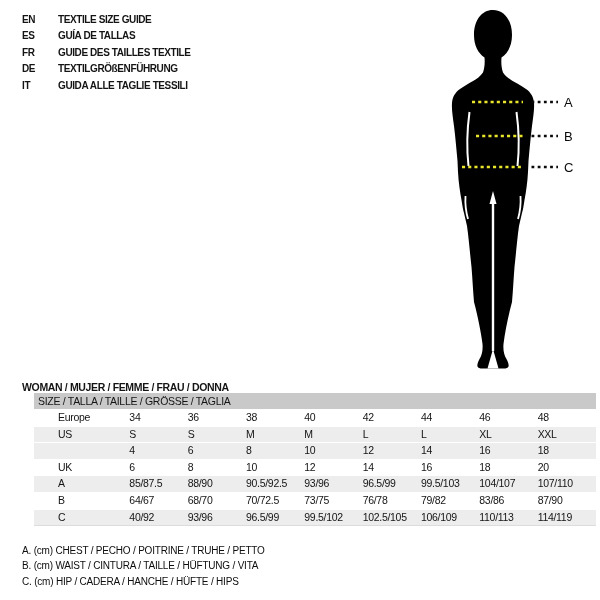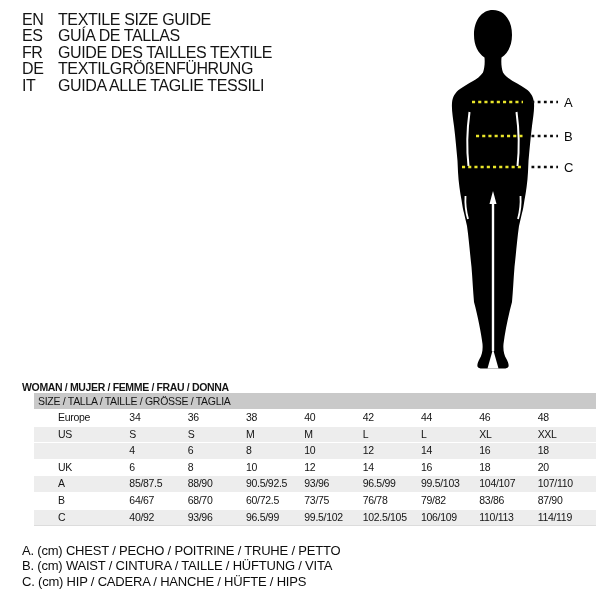--- a/index.html
+++ b/index.html
@@ -2,36 +2,36 @@
 <html><head>
 <meta charset="utf-8">
 <style>
   html,body{margin:0;padding:0;background:#fff;}
   .canvas{
     position:relative;width:600px;height:600px;background:#ffffff;overflow:hidden;
     font-family:"Liberation Sans",sans-serif;color:#141414;
   }
   
   .lang-block{position:absolute;left:22px;top:12px;}
-  .lang-row{display:flex;height:16.4px;line-height:16.4px;font-size:16px;font-weight:normal;letter-spacing:-0.4px;}
+  .lang-row{display:flex;height:16.4px;line-height:16.4px;font-size:10px;font-weight:bold;letter-spacing:-0.4px;}
   .lang-code{width:36px;}
   
   .figure-svg{position:absolute;left:425px;top:2px;width:170px;height:375px;}
   
   .section-title{position:absolute;left:22px;top:381px;font-size:10.5px;font-weight:bold;letter-spacing:-0.35px;}
   
   .size-table{position:absolute;left:34px;top:393px;width:562px;font-size:10.5px;letter-spacing:-0.3px;border-bottom:1px solid #dcdcdc;}
   .t-header{height:16px;line-height:16px;background:#c9c9c9;padding-left:4px;}
   .t-row{display:flex;height:15.6px;line-height:15.6px;border-top:1px solid #ffffff;}
   .t-row.shaded{background:#ededed;}
   .t-label{width:74px;padding-left:4px;margin-left:20px;}
   .t-cell{width:60.5px;text-align:left;}
   
   .legend{position:absolute;left:22px;top:543px;}
-  .legend-line{height:15.4px;line-height:15.4px;font-size:13px;letter-spacing:-0.2px;color:#0d0d0d;}
+  .legend-line{height:15.4px;line-height:15.4px;font-size:10px;letter-spacing:-0.2px;color:#0d0d0d;}
 </style>
 </head>
 <body>
 
 <div class="canvas">
 
   <div class="lang-block">
       <div class="lang-row">
         <span class="lang-code">EN</span>
         <span>TEXTILE SIZE GUIDE</span>
@@ -170,21 +170,21 @@
           <div class="t-cell">93/96</div>
           <div class="t-cell">96.5/99</div>
           <div class="t-cell">99.5/103</div>
           <div class="t-cell">104/107</div>
           <div class="t-cell">107/110</div>
         </div>
         <div class="t-row">
           <div class="t-label">B</div>
           <div class="t-cell">64/67</div>
           <div class="t-cell">68/70</div>
-          <div class="t-cell">60/72.5</div>
+          <div class="t-cell">70/72.5</div>
           <div class="t-cell">73/75</div>
           <div class="t-cell">76/78</div>
           <div class="t-cell">79/82</div>
           <div class="t-cell">83/86</div>
           <div class="t-cell">87/90</div>
         </div>
         <div class="t-row shaded" style="background: rgb(237, 237, 237);">
           <div class="t-label">C</div>
           <div class="t-cell">40/92</div>
           <div class="t-cell">93/96</div>

